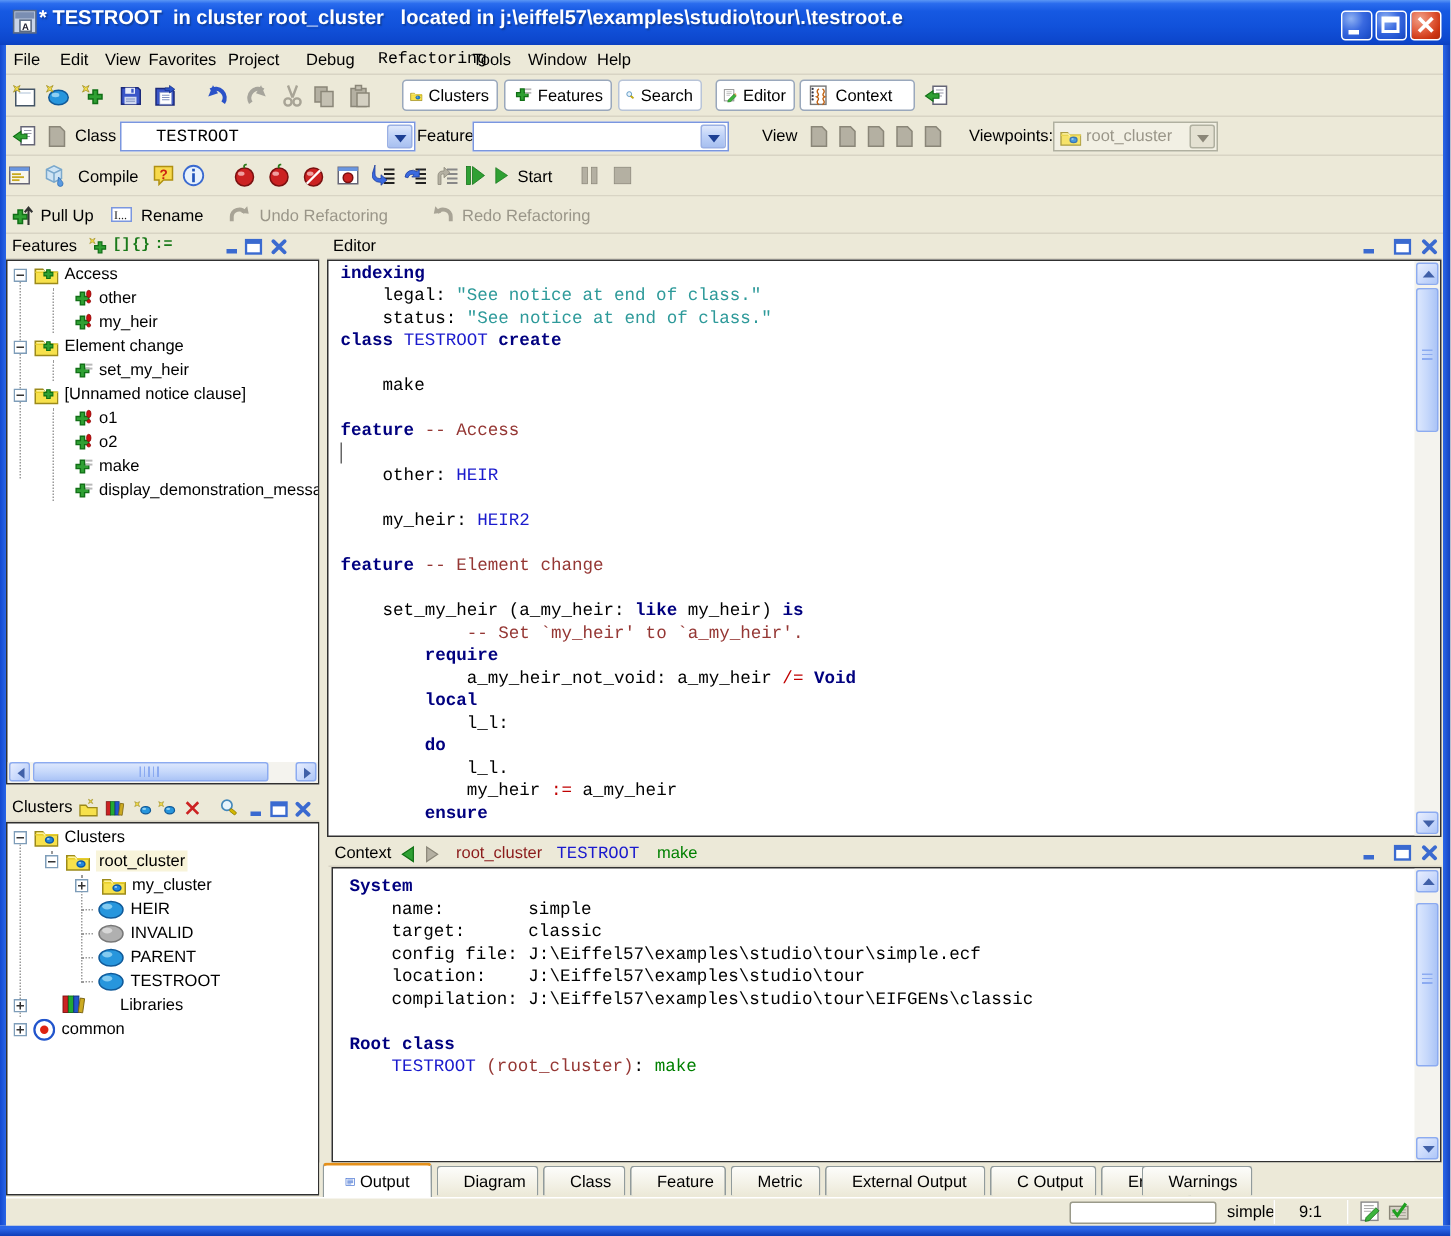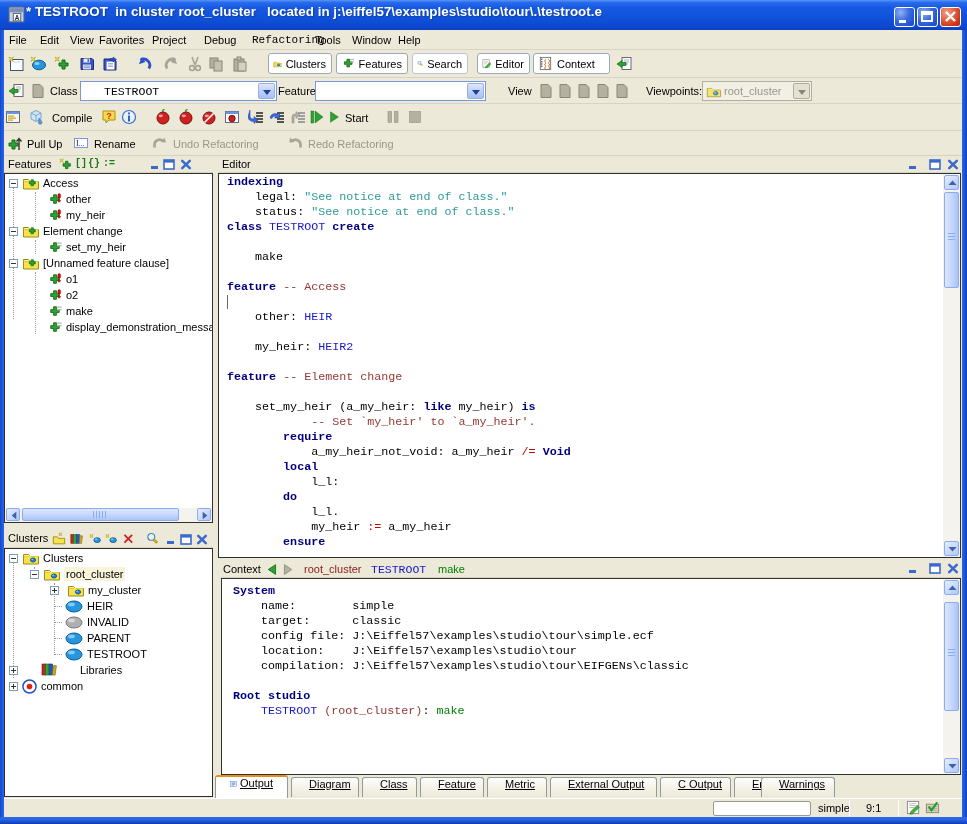--- a/index.html
+++ b/index.html
@@ -47,21 +47,21 @@
 .trow .txt{margin-left:4px;}
 
 .sbtrack{position:absolute;background:#f4f3ee;}
 .sbbtn{position:absolute;background:linear-gradient(135deg,#e8eefe 0%,#ccdbfc 50%,#aec6f8 100%);border:1px solid #8cabf1;border-radius:2px;}
 .sbbtn svg{position:absolute;left:0;top:0;}
 .sbthumb{position:absolute;background:linear-gradient(90deg,#dce7fd 0%,#c6d8fb 50%,#abc4f6 100%);border:1px solid #8cabf1;border-radius:2px;}
 .sbthumbH{position:absolute;background:linear-gradient(180deg,#dce7fd 0%,#c6d8fb 50%,#abc4f6 100%);border:1px solid #8cabf1;border-radius:2px;}
 .grip{position:absolute;}
 
 .pb{position:absolute;width:12px;height:11px;}
-.tab{position:absolute;border:1px solid #919b9c;border-bottom:none;border-radius:3px 3px 0 0;background:linear-gradient(180deg,#fdfdfb,#ece9d8);display:flex;align-items:flex-start;padding:0 14px;gap:3px;font-size:11px;white-space:nowrap;overflow:hidden;text-decoration:underline;}
+.tab{position:absolute;border:1px solid #919b9c;border-bottom:none;border-radius:3px 3px 0 0;background:linear-gradient(180deg,#fdfdfb,#ece9d8);display:flex;align-items:center;padding:0 14px;gap:3px;font-size:11px;white-space:nowrap;overflow:hidden;}
 .tabsel{background:#fff;border-top:2px solid #e5901a;z-index:3;}
 </style></head><body>
 <svg width="0" height="0" style="position:absolute">
     <defs>
 <symbol id="fold" viewBox="0 0 17 14">
         <path d="M1.5 3.5 h5 l1.5 2 h8.5 v7.5 h-15 z" fill="#f7e14c" stroke="#9c8a1a"></path>
         <path d="M1.5 5.5 h15" stroke="#e8ce2a"></path>
         <path d="M2.5 4.5 h4.5 l1.2 1.6" fill="none" stroke="#fdf29a"></path>
       </symbol>
 <symbol id="foldplus" viewBox="0 0 17 14">
@@ -590,21 +590,21 @@
         </svg>
         <span class="txt">set_my_heir</span>
       </div>
     <div class="trow" style="left:4px;top:81px;">
         <svg width="9" height="9" style="margin-right:4px">
           <use href="#expM"></use>
         </svg>
         <svg width="17" height="14">
           <use href="#foldplus"></use>
         </svg>
-        <span class="txt">[Unnamed feature clause]</span>
+        <span class="txt">[Unnamed notice clause]</span>
       </div>
     <div class="trow" style="left:42px;top:97px;">
         <svg width="15" height="15" viewBox="0 0 16 16">
           <use href="#plusattr"></use>
         </svg>
         <span class="txt">o1</span>
       </div>
     <div class="trow" style="left:42px;top:113px;">
         <svg width="15" height="15" viewBox="0 0 16 16">
           <use href="#plusattr"></use>
@@ -824,21 +824,21 @@
       </svg>
   </div>
   <div id="ctxC" class="abs pframe" style="left:221px;top:578px;width:740px;height:197px;">
       <div class="code" style="position:absolute;left:11px;top:5px;"><span class="kw">System</span>
     name:        simple
     target:      classic
     config file: J:\Eiffel57\examples\studio\tour\simple.ecf
     location:    J:\Eiffel57\examples\studio\tour
     compilation: J:\Eiffel57\examples\studio\tour\EIFGENs\classic
 
-<span class="kw">Root studio</span>
+<span class="kw">Root class</span>
     <span class="cls">TESTROOT</span> <span class="cmt">(root_cluster)</span>: <span class="grn">make</span></div>
     <div class="sbtrack" style="left:721px;top:0;width:17px;height:195px;">
       <div class="sbbtn" style="left:1px;top:1px;width:15px;height:15px;">
           <svg width="15" height="14" viewBox="0 0 15 14">
             <use href="#arrup"></use>
           </svg>
         </div>
       <div class="sbthumb" style="left:1px;top:23px;width:15px;height:109px;"></div>
       <div class="grip" style="left:5px;top:70px;width:7px;height:9px;background:repeating-linear-gradient(180deg,#8cabf1 0 1px,transparent 1px 3px);"></div>
       <div class="sbbtn" style="left:1px;bottom:1px;width:15px;height:15px;">

